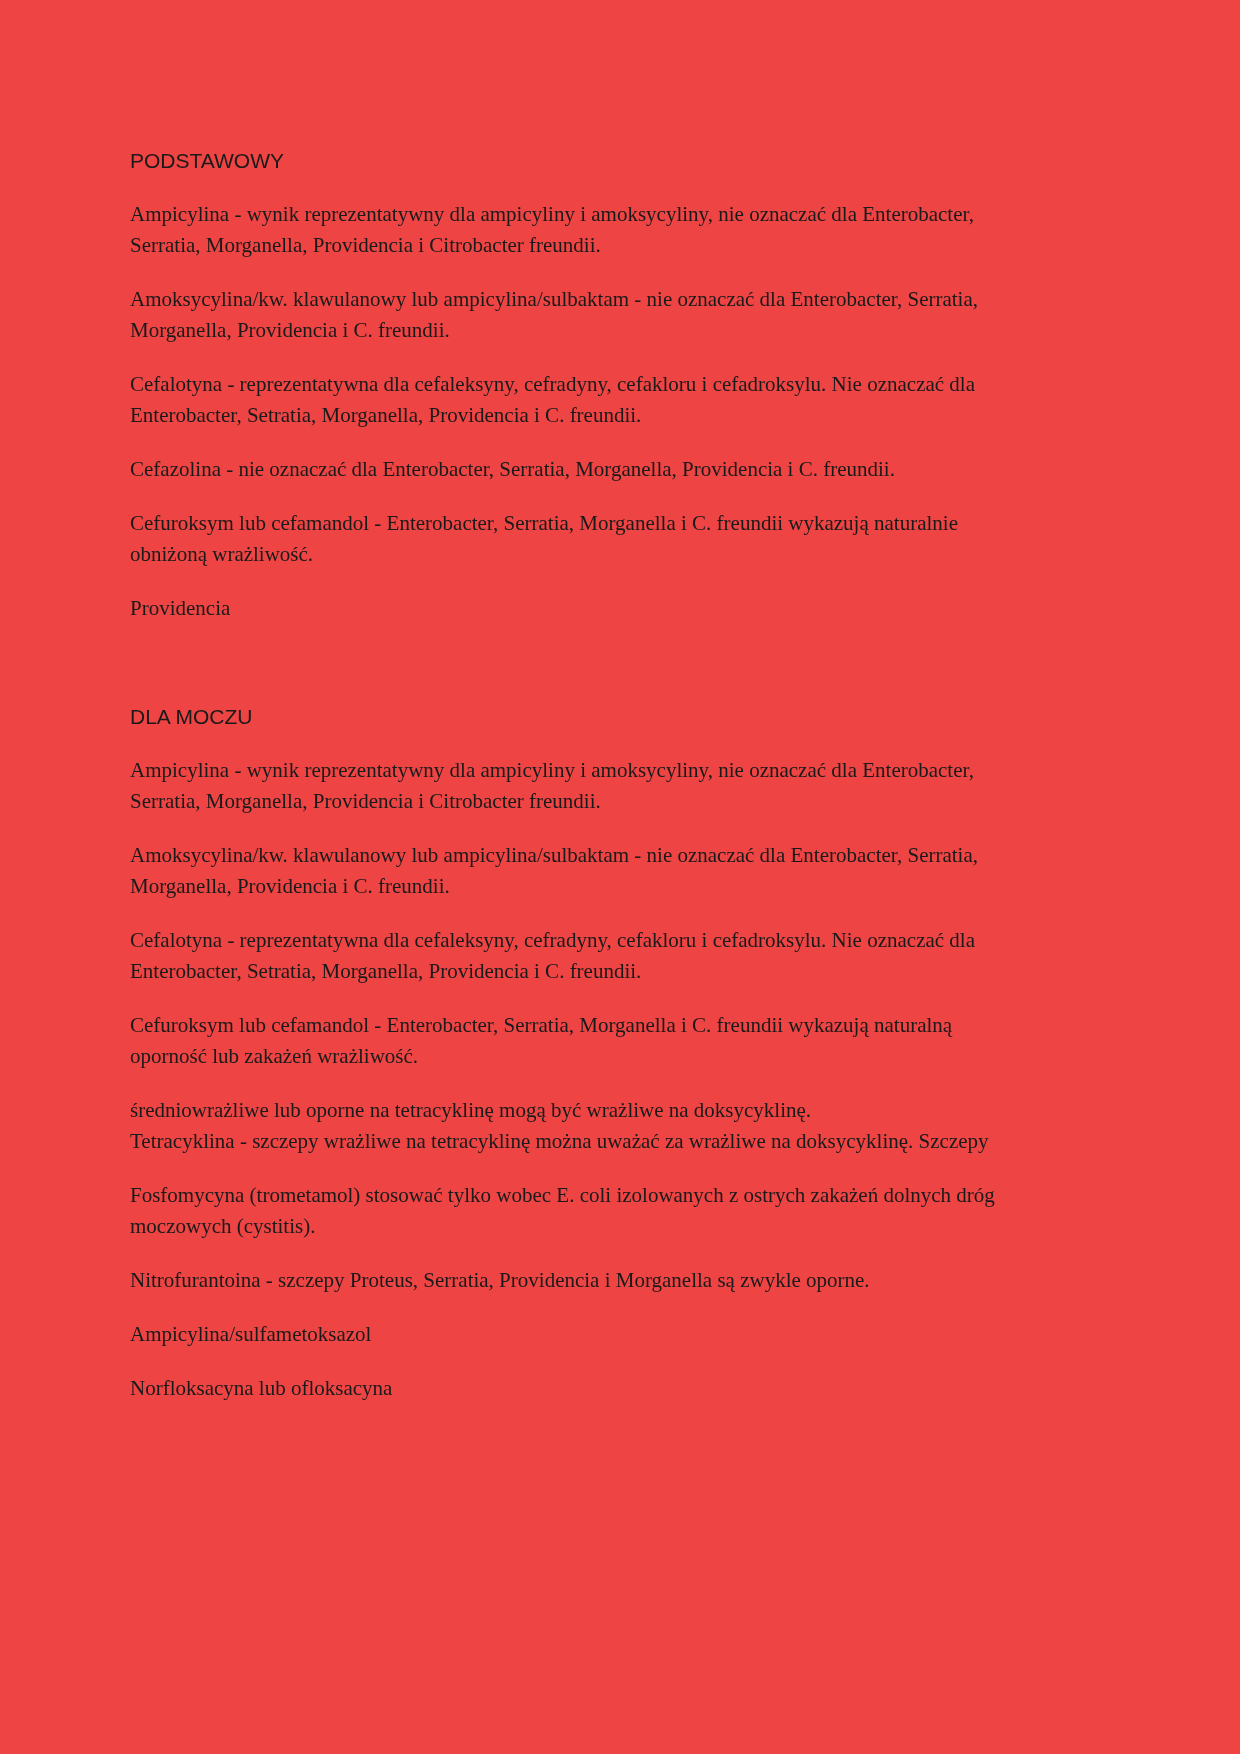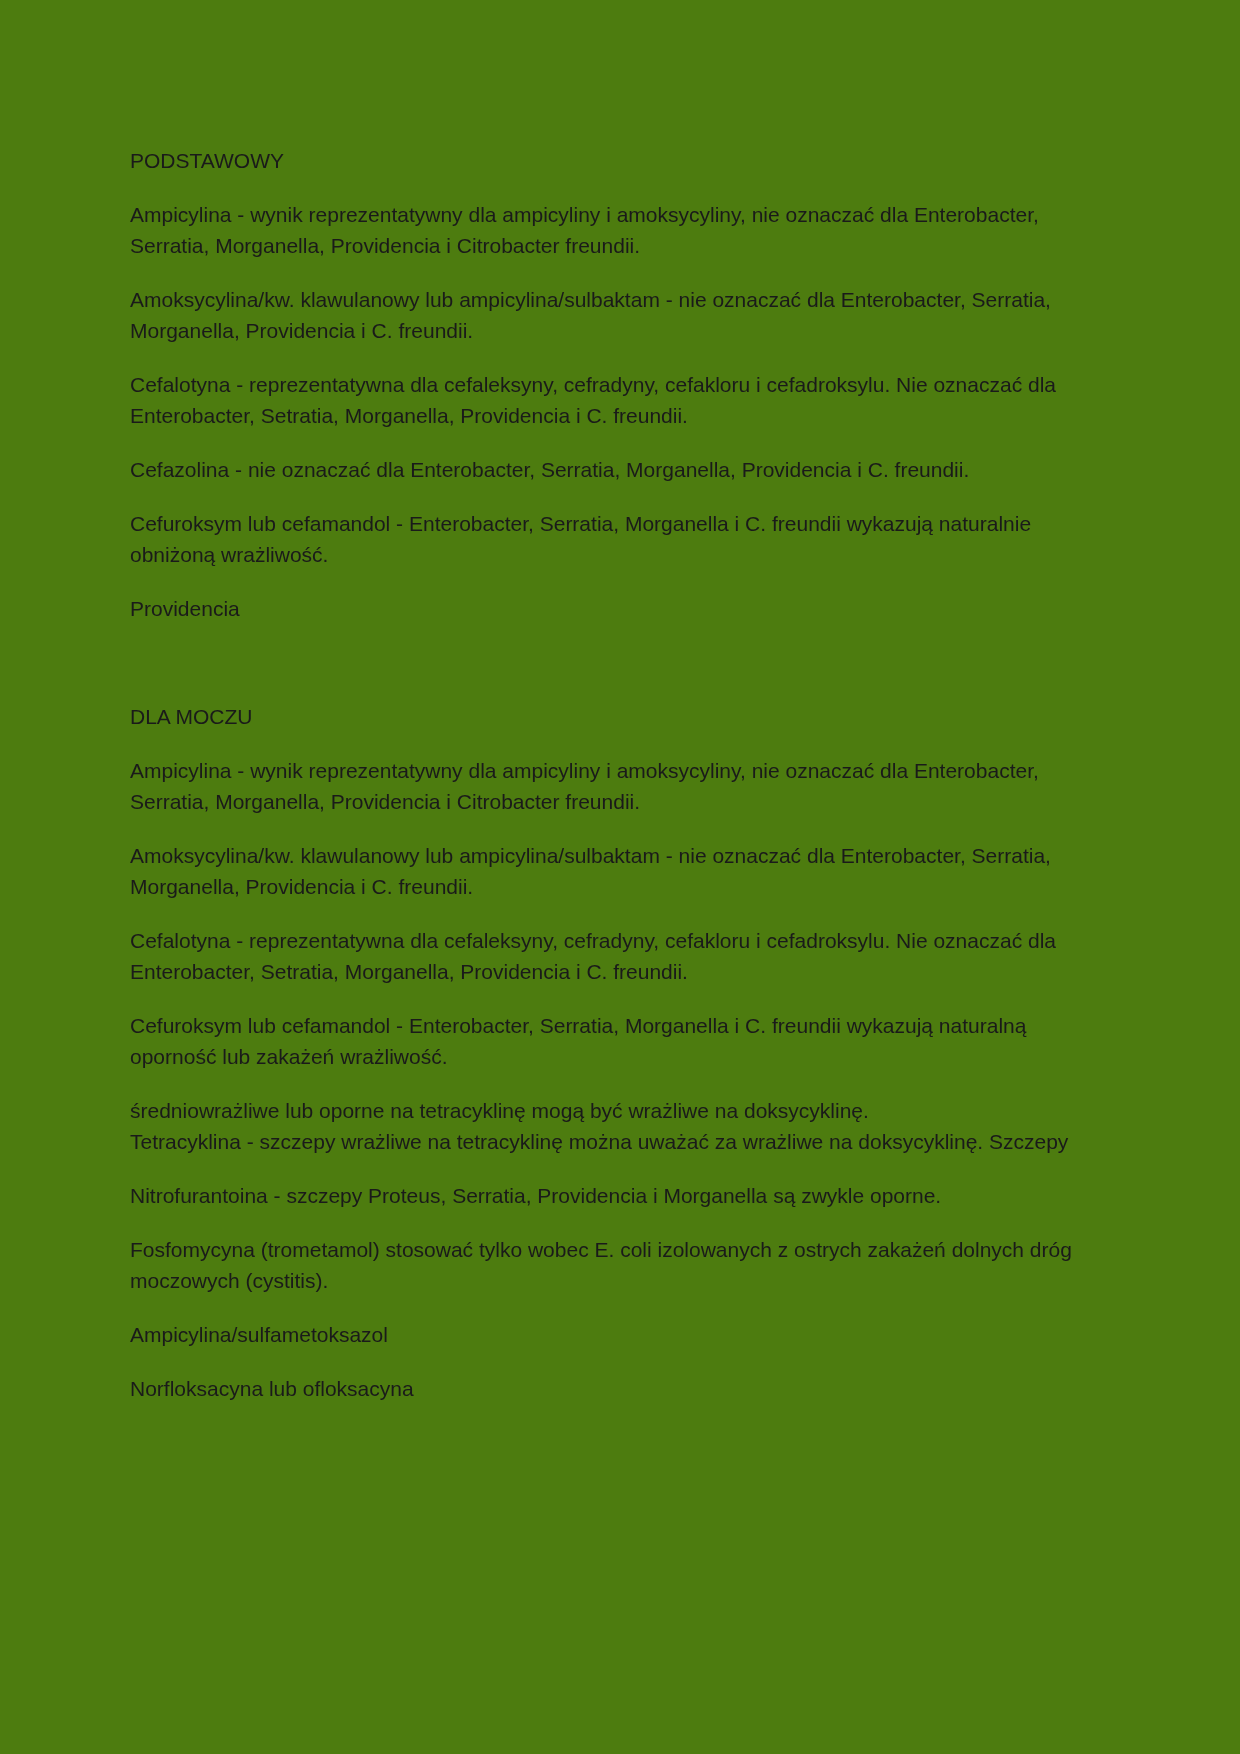--- a/index.html
+++ b/index.html
@@ -6,38 +6,39 @@
   html, body {
     margin: 0;
     padding: 0;
     background: #ffffff;
   }
   .page {
     position: relative;
     width: 1240px;
     height: 1754px;
     margin: 0 auto;
-    background: #4d7c0f;
+    background: #ef4444;
     box-sizing: border-box;
     padding: 145px 95px 0 130px;
     overflow: hidden;
     font-family: "Liberation Sans", "DejaVu Sans", sans-serif;
     font-size: 21px;
     line-height: 31px;
     color: #1a1a1a;
     -webkit-font-smoothing: antialiased;
   }
   .heading {
     font-size: 21px;
     font-weight: normal;
     line-height: 31px;
     margin: 0 0 23px 0;
   }
   .para {
     margin: 14px 0 23px 0;
+    font-family: Liberation Serif, serif;
   }
   .line {
     display: block;
     white-space: nowrap;
   }
   .para-gap {
     height: 54px;
   }
 </style>
 </head>
@@ -101,26 +102,26 @@
       <span class="line">Cefuroksym lub cefamandol - Enterobacter, Serratia, Morganella i C. freundii wykazują naturalną</span>
       <span class="line">oporność lub zakażeń wrażliwość.</span>
     </p>
 
     <p class="para">
       <span class="line">średniowrażliwe lub oporne na tetracyklinę mogą być wrażliwe na doksycyklinę.</span>
       <span class="line">Tetracyklina - szczepy wrażliwe na tetracyklinę można uważać za wrażliwe na doksycyklinę. Szczepy</span>
     </p>
 
     <p class="para">
-      <span class="line">Nitrofurantoina - szczepy Proteus, Serratia, Providencia i Morganella są zwykle oporne.</span>
+      <span class="line">Fosfomycyna (trometamol) stosować tylko wobec E. coli izolowanych z ostrych zakażeń dolnych dróg</span>
+      <span class="line">moczowych (cystitis).</span>
     </p>
 
     <p class="para">
-      <span class="line">Fosfomycyna (trometamol) stosować tylko wobec E. coli izolowanych z ostrych zakażeń dolnych dróg</span>
-      <span class="line">moczowych (cystitis).</span>
+      <span class="line">Nitrofurantoina - szczepy Proteus, Serratia, Providencia i Morganella są zwykle oporne.</span>
     </p>
 
     <p class="para">
       <span class="line">Ampicylina/sulfametoksazol</span>
     </p>
 
     <p class="para">
       <span class="line">Norfloksacyna lub ofloksacyna</span>
     </p>
   </section>

